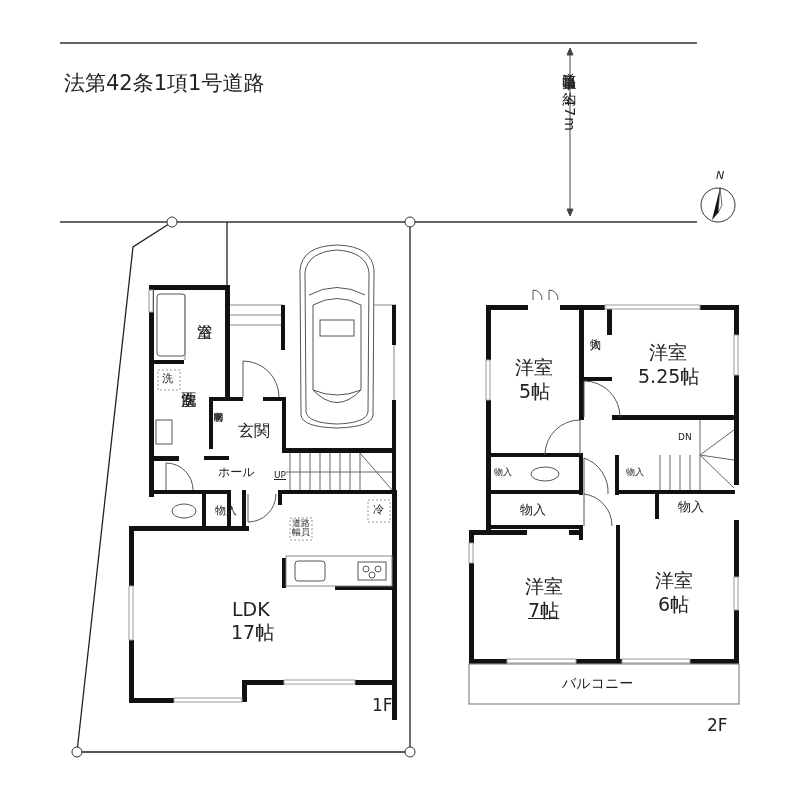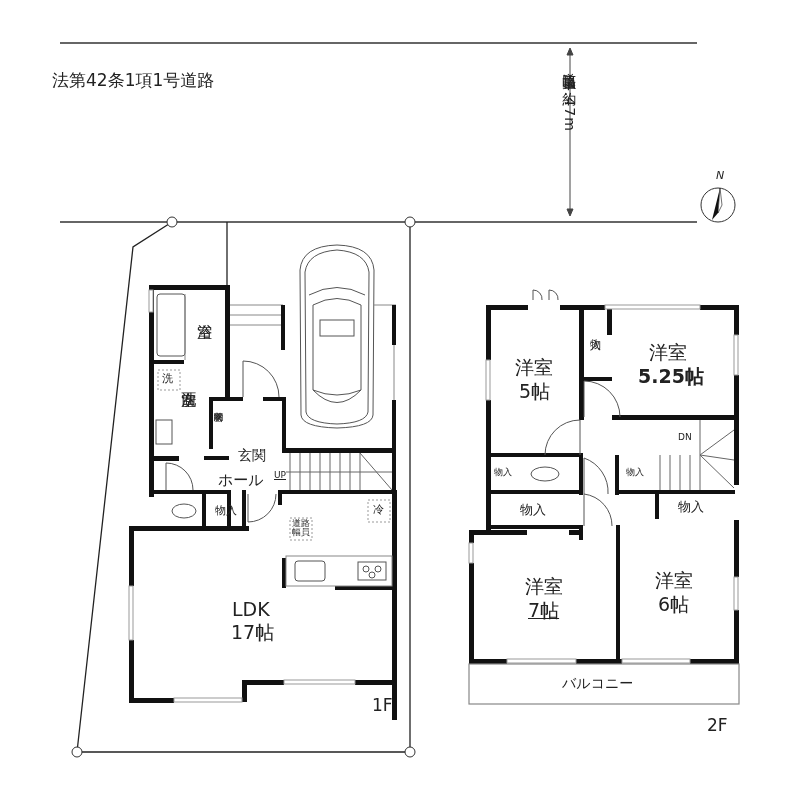--- a/index.html
+++ b/index.html
@@ -1,19 +1,19 @@
 <!DOCTYPE html>
 <html><head>
 <meta charset="utf-8">
 <style>
   html,body{margin:0;padding:0;background:#fff;}
   body{width:800px;height:800px;position:relative;overflow:hidden;font-family:"DejaVu Sans",sans-serif;color:#222;}
   svg{position:absolute;left:0;top:0;}
   .lbl{position:absolute;white-space:nowrap;color:#222;line-height:1.05;text-align:center;}
-  .road{left:52px;top:72px;font-size:17px;}
+  .road{left:64px;top:72px;font-size:21px;}
   .width{left:562px;top:62px;font-size:14px;writing-mode:vertical-rl;letter-spacing:1px;}
   .n{left:716px;top:170px;font-size:11px;font-style:italic;}
   .room{font-size:19px;}
   .sm{font-size:11px;}
   .xs{font-size:9px;}
   .floor{font-size:17px;text-align:right;}
   .vert{writing-mode:vertical-rl;}
 </style>
 </head>
 <body>
@@ -212,34 +212,34 @@
 </svg>
 
 <div class="lbl road">法第42条1項1号道路</div>
 <div class="lbl width">道路幅員　約4.47m</div>
 <div class="lbl n">N</div>
 
 <div class="lbl room vert" style="left:196px;top:312px;font-size:15px;">浴室</div>
 <div class="lbl sm" style="left:162px;top:373px;">洗</div>
 <div class="lbl vert" style="left:180px;top:380px;font-size:15px;">洗面室</div>
 <div class="lbl xs vert" style="left:213px;top:405px;">玄関収納</div>
-<div class="lbl" style="left:238px;top:423px;font-size:14px;margin-top:25px;">玄関</div>
-<div class="lbl" style="left:218px;top:466px;font-size:15px;margin-top:7px;">ホール</div>
+<div class="lbl" style="left:238px;top:423px;font-size:16px;">玄関</div>
+<div class="lbl" style="left:218px;top:466px;font-size:12px;">ホール</div>
 <div class="lbl xs" style="left:274px;top:471px;text-decoration:underline;">UP</div>
 <div class="lbl sm" style="left:215px;top:505px;">物入</div>
 <div class="lbl xs" style="left:291px;top:519px;width:20px;white-space:normal;">道路幅員</div>
 <div class="lbl sm" style="left:373px;top:504px;">冷</div>
 <div class="lbl room" style="left:232px;top:600px;">LDK</div>
 <div class="lbl room" style="left:231px;top:623px;text-align:right;">17帖</div>
 <div class="lbl floor" style="left:372px;top:697px;">1F</div>
 
 <div class="lbl room" style="left:515px;top:358px;">洋室</div>
 <div class="lbl room" style="left:519px;top:382px;">5帖</div>
 <div class="lbl room" style="left:649px;top:343px;">洋室</div>
-<div class="lbl room" style="left:638px;top:367px;font-weight:bold;">5.25帖</div>
+<div class="lbl room" style="left:638px;top:367px;">5.25帖</div>
 <div class="lbl sm vert" style="left:589px;top:330px;">物入</div>
 <div class="lbl xs" style="left:678px;top:433px;">DN</div>
 <div class="lbl xs" style="left:494px;top:468px;">物入</div>
 <div class="lbl xs" style="left:626px;top:468px;">物入</div>
 <div class="lbl sm" style="left:520px;top:503px;font-size:13px;">物入</div>
 <div class="lbl sm" style="left:678px;top:500px;font-size:13px;">物入</div>
 <div class="lbl room" style="left:525px;top:577px;">洋室</div>
 <div class="lbl room" style="left:528px;top:601px;text-decoration:underline;">7帖</div>
 <div class="lbl room" style="left:655px;top:571px;">洋室</div>
 <div class="lbl room" style="left:658px;top:595px;">6帖</div>

